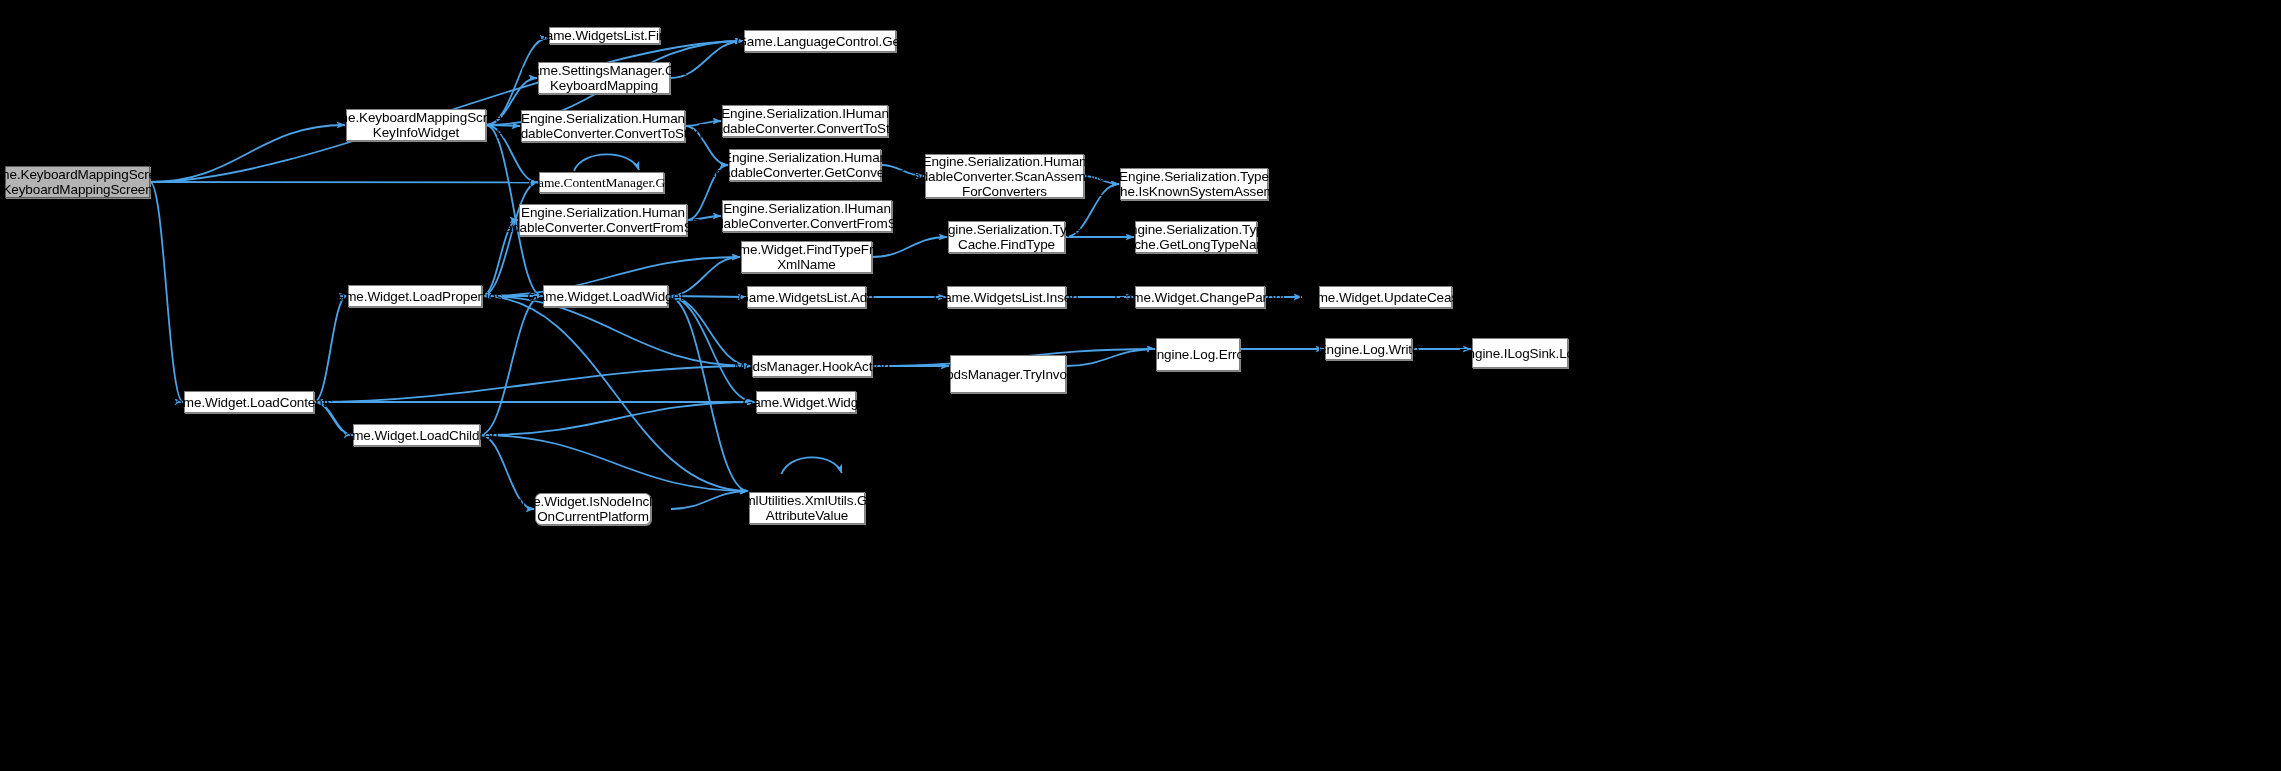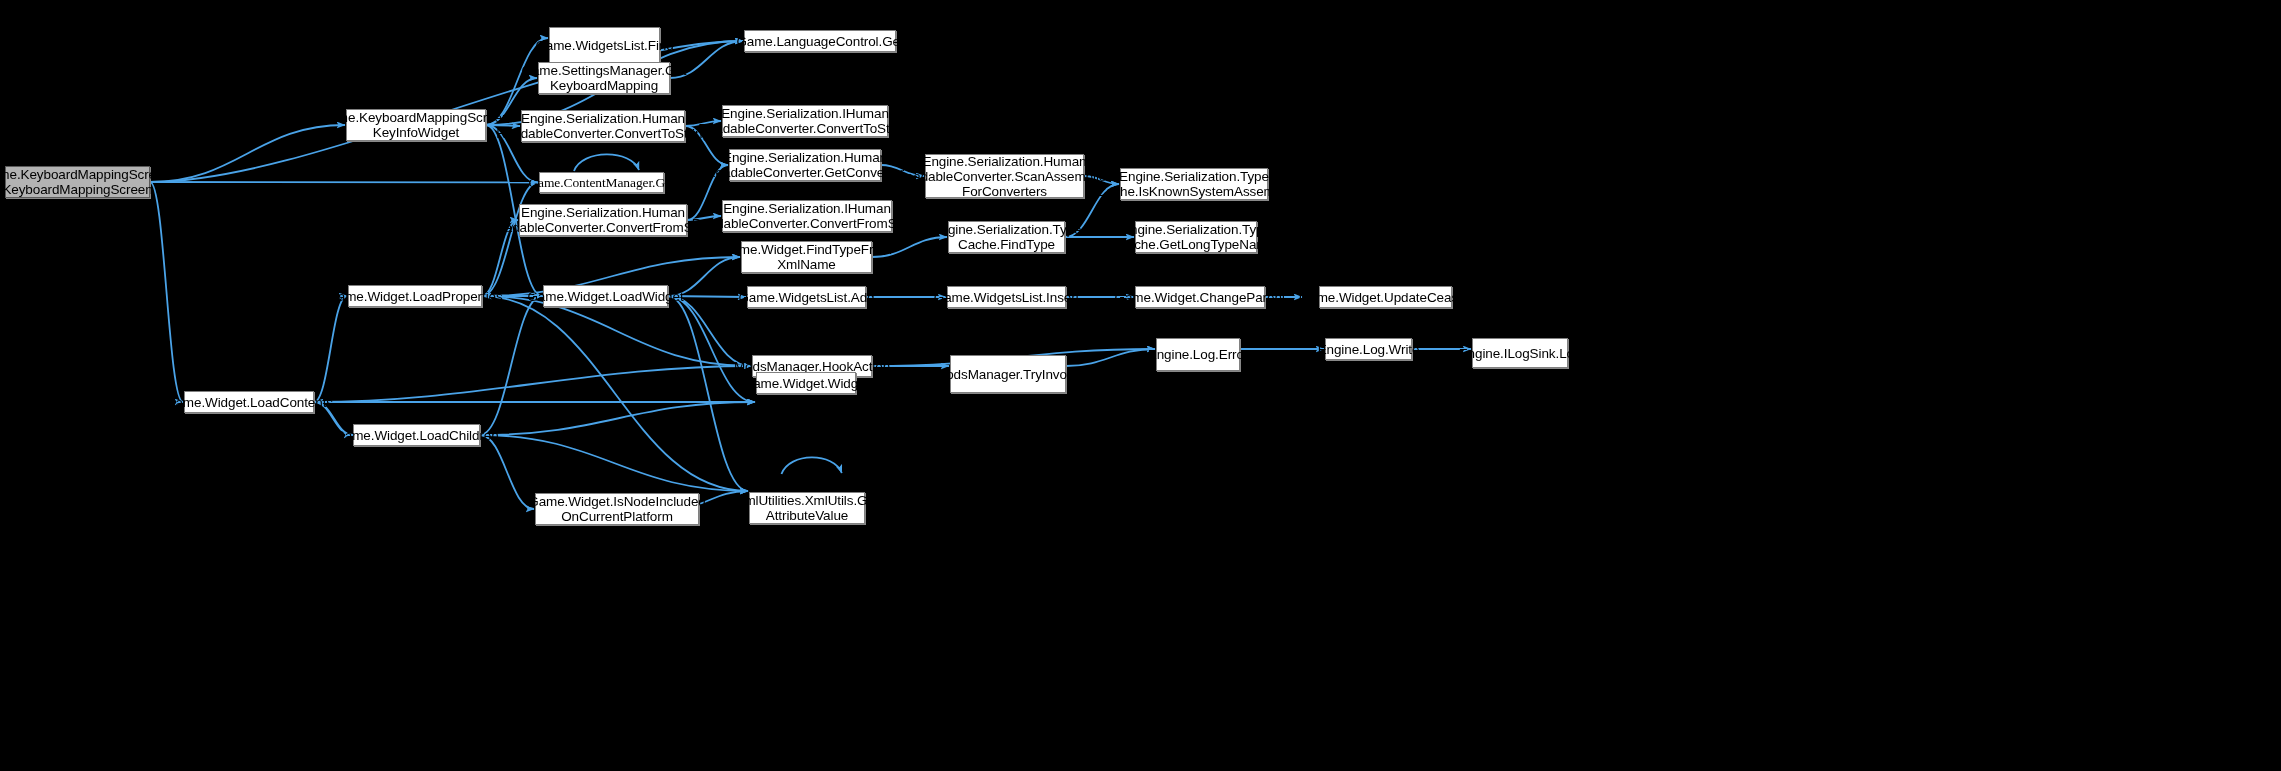--- a/index.html
+++ b/index.html
@@ -72,21 +72,21 @@
         <path d="M480,435 C603.75,435 631.25,402 755,402" fill="none" stroke="#4aa3e8" stroke-width="1.8" marker-end="url(#arrow)"></path>
         <path d="M480,435 C504.3,435 509.7,509 534,509" fill="none" stroke="#4aa3e8" stroke-width="1.8" marker-end="url(#arrow)"></path>
         <path d="M480,435 C600.6,435 627.4,491 748,491" fill="none" stroke="#4aa3e8" stroke-width="1.8" marker-end="url(#arrow)"></path>
         <path d="M671,509 C705.65,509 713.35,491 748,491" fill="none" stroke="#4aa3e8" stroke-width="1.8" marker-end="url(#arrow)"></path>
         <path d="M781.48,474 C789.48,452 833.8,452 841.8,473" fill="none" stroke="#4aa3e8" stroke-width="1.8" marker-end="url(#arrow)"></path>
       </g>
   </svg>
   <div id="node-layer">
       <div class="node root" style="left: 5px; top: 166px; width: 145px; height: 32px;">Game.KeyboardMappingScreen.
 KeyboardMappingScreen</div>
-      <div class="node" style="left: 549px; top: 27px; width: 111px; height: 36px;">Game.WidgetsList.Find</div>
+      <div class="node" style="left: 549px; top: 27px; width: 111px; height: 17px;">Game.WidgetsList.Find</div>
       <div class="node" style="left: 744px; top: 30px; width: 152px; height: 22px;">Game.LanguageControl.Get</div>
       <div class="node" style="left: 538px; top: 62px; width: 132px; height: 32px;">Game.SettingsManager.Get
 KeyboardMapping</div>
       <div class="node" style="left: 346px; top: 109px; width: 140px; height: 32px;">Game.KeyboardMappingScreen.
 KeyInfoWidget</div>
       <div class="node" style="left: 521px; top: 110px; width: 164px; height: 32px;">Engine.Serialization.Human
 ReadableConverter.ConvertToString</div>
       <div class="node" style="left: 722px; top: 105px; width: 166px; height: 32px;">Engine.Serialization.IHuman
 ReadableConverter.ConvertToString</div>
       <div class="node" style="left: 729px; top: 149px; width: 152px; height: 32px;">Engine.Serialization.Human
@@ -112,20 +112,20 @@
       <div class="node" style="left: 747px; top: 286px; width: 119px; height: 22px;">Game.WidgetsList.Add</div>
       <div class="node" style="left: 947px; top: 286px; width: 119px; height: 22px;">Game.WidgetsList.Insert</div>
       <div class="node" style="left: 1135px; top: 286px; width: 130px; height: 22px;">Game.Widget.ChangeParent</div>
       <div class="node" style="left: 1319px; top: 286px; width: 133px; height: 22px;">Game.Widget.UpdateCeases</div>
       <div class="node" style="left: 1156px; top: 338px; width: 84px; height: 33px;">Engine.Log.Error</div>
       <div class="node" style="left: 1325px; top: 338px; width: 87px; height: 22px;">Engine.Log.Write</div>
       <div class="node" style="left: 1472px; top: 338px; width: 96px; height: 30px;">Engine.ILogSink.Log</div>
       <div class="node" style="left: 752px; top: 355px; width: 120px; height: 22px;">ModsManager.HookAction</div>
       <div class="node" style="left: 950px; top: 355px; width: 116px; height: 38px;">ModsManager.TryInvoke</div>
       <div class="node" style="left: 184px; top: 391px; width: 130px; height: 22px;">Game.Widget.LoadContents</div>
-      <div class="node" style="left: 756px; top: 372px; width: 100px; height: 22px;">Game.Widget.Widget</div>
+      <div class="node" style="left: 756px; top: 391px; width: 100px; height: 22px;">Game.Widget.Widget</div>
       <div class="node" style="left: 353px; top: 424px; width: 127px; height: 22px;">Game.Widget.LoadChildren</div>
       <div class="node" style="left: 749px; top: 475px; width: 116px; height: 32px; margin-top: 17px;">XmlUtilities.XmlUtils.Get
 AttributeValue</div>
-      <div class="node" style="left: 535px; top: 493px; width: 164px; height: 32px;">Game.Widget.IsNodeIncluded
+      <div class="node" style="left: 535px; top: 493px; width: 116px; height: 32px; border-radius: 6px;">Game.Widget.IsNodeIncluded
 OnCurrentPlatform</div>
     </div>
 </div>
 
 </body></html>

